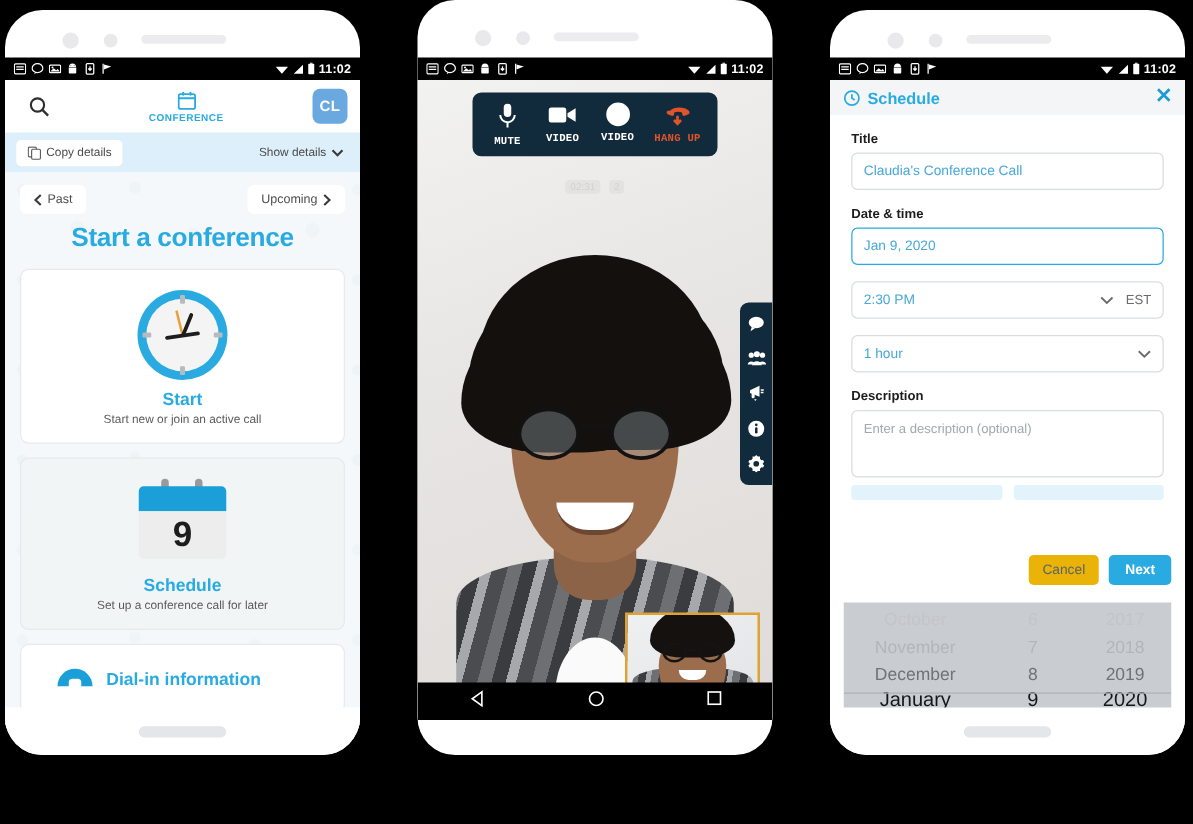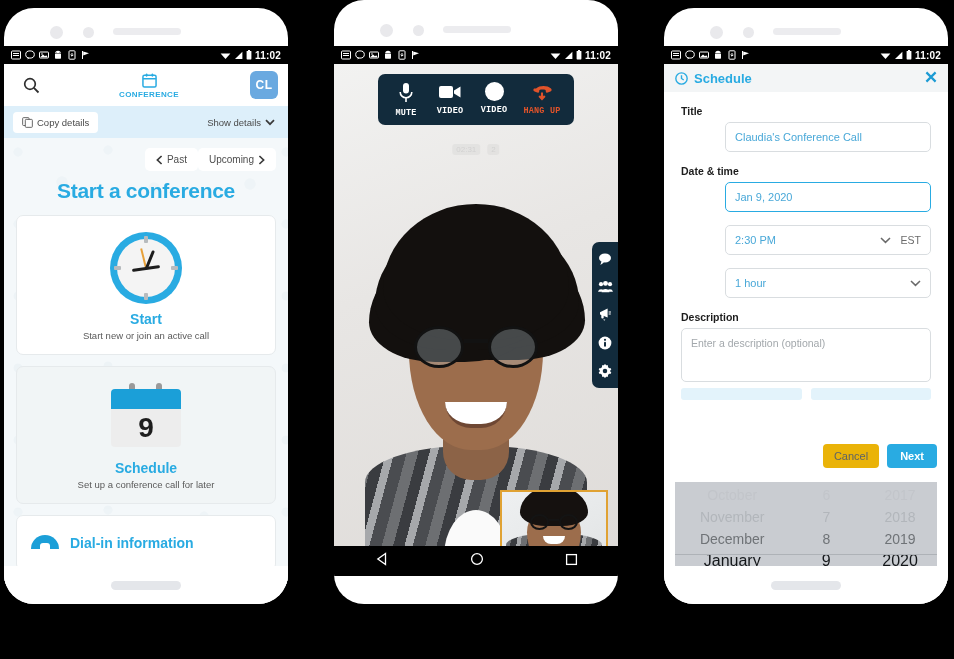--- a/index.html
+++ b/index.html
@@ -105,21 +105,21 @@
     background-image:
       radial-gradient(circle at 14px 14px, #e8eff3 4px, transparent 5px),
       radial-gradient(circle at 58px 44px, #e8eff3 5px, transparent 6px),
       radial-gradient(circle at 104px 12px, #e8eff3 4px, transparent 5px),
       radial-gradient(circle at 150px 50px, #e8eff3 5px, transparent 6px),
       radial-gradient(circle at 200px 18px, #e8eff3 4px, transparent 5px),
       radial-gradient(circle at 246px 46px, #e8eff3 5px, transparent 6px);
     background-size: 268px 72px;
   }
   .navrow {
-    position: relative; display: flex; justify-content: flex-end;
+    position: relative; display: flex; justify-content: space-between;
     margin-bottom: 8px;
   }
   .navrow .pill-btn { background: #fff; font-size: 10px; color: #4d4d4d;
     padding: 6px 11px; border-radius: 5px; }
   .conf-title {
     position: relative; text-align: center; color: #29abe2;
     font-size: 21px; font-weight: bold; margin: 4px 0 12px;
     letter-spacing: -0.3px;
   }
   .card {
@@ -127,21 +127,21 @@
     border-radius: 7px; padding: 16px 10px 13px;
     text-align: center; margin-bottom: 11px;
   }
   .card.dim { background: #f1f5f6; }
   .card-title {
     color: #29abe2; font-size: 14px; font-weight: bold; margin-top: 7px;
   }
   .card-sub { color: #5a5a5a; font-size: 9.5px; margin-top: 3px; }
   .card.row-card {
     display: flex; align-items: center; gap: 11px; text-align: left;
-    padding: 13px 14px;
+    padding: 13px 29px;
   }
   .row-card .card-title { margin-top: 0; font-size: 14px; }
 
   
   .clock-ico { width: 72px; height: 72px; margin: 0 auto; position: relative; }
   .clock-ico .face {
     position: absolute; inset: 0; border-radius: 50%;
     background: #29abe2;
   }
   .clock-ico .inner {
@@ -341,21 +341,21 @@
     display: flex; align-items: center; gap: 6px;
   }
   .sched-body { padding: 13px 17px 0; background: #fff; }
   .fld-label {
     font-size: 10.5px; font-weight: bold; color: #1d1d1d; margin-bottom: 5px;
   }
   .fld {
     border: 1px solid #d9dde0; border-radius: 5px; height: 30px;
     display: flex; align-items: center; padding: 0 9px;
     font-size: 11px; color: #49a8d8; margin-bottom: 13px;
-    justify-content: space-between; background: #fff; margin-left: 44px;
+    justify-content: space-between; background: #fff;
   }
   .fld.focused { border: 1.6px solid #29abe2; }
   .fld .right { display: flex; align-items: center; gap: 10px; color:#6b6b6b; font-size:10.5px; }
   .txtarea {
     border: 1px solid #d9dde0; border-radius: 5px; height: 54px;
     padding: 8px 9px; font-size: 10.5px; color: #a3a8ac; background: #fff;
   }
   .ghost-row {
     display: flex; gap: 9px; padding: 6px 17px 0;
   }

